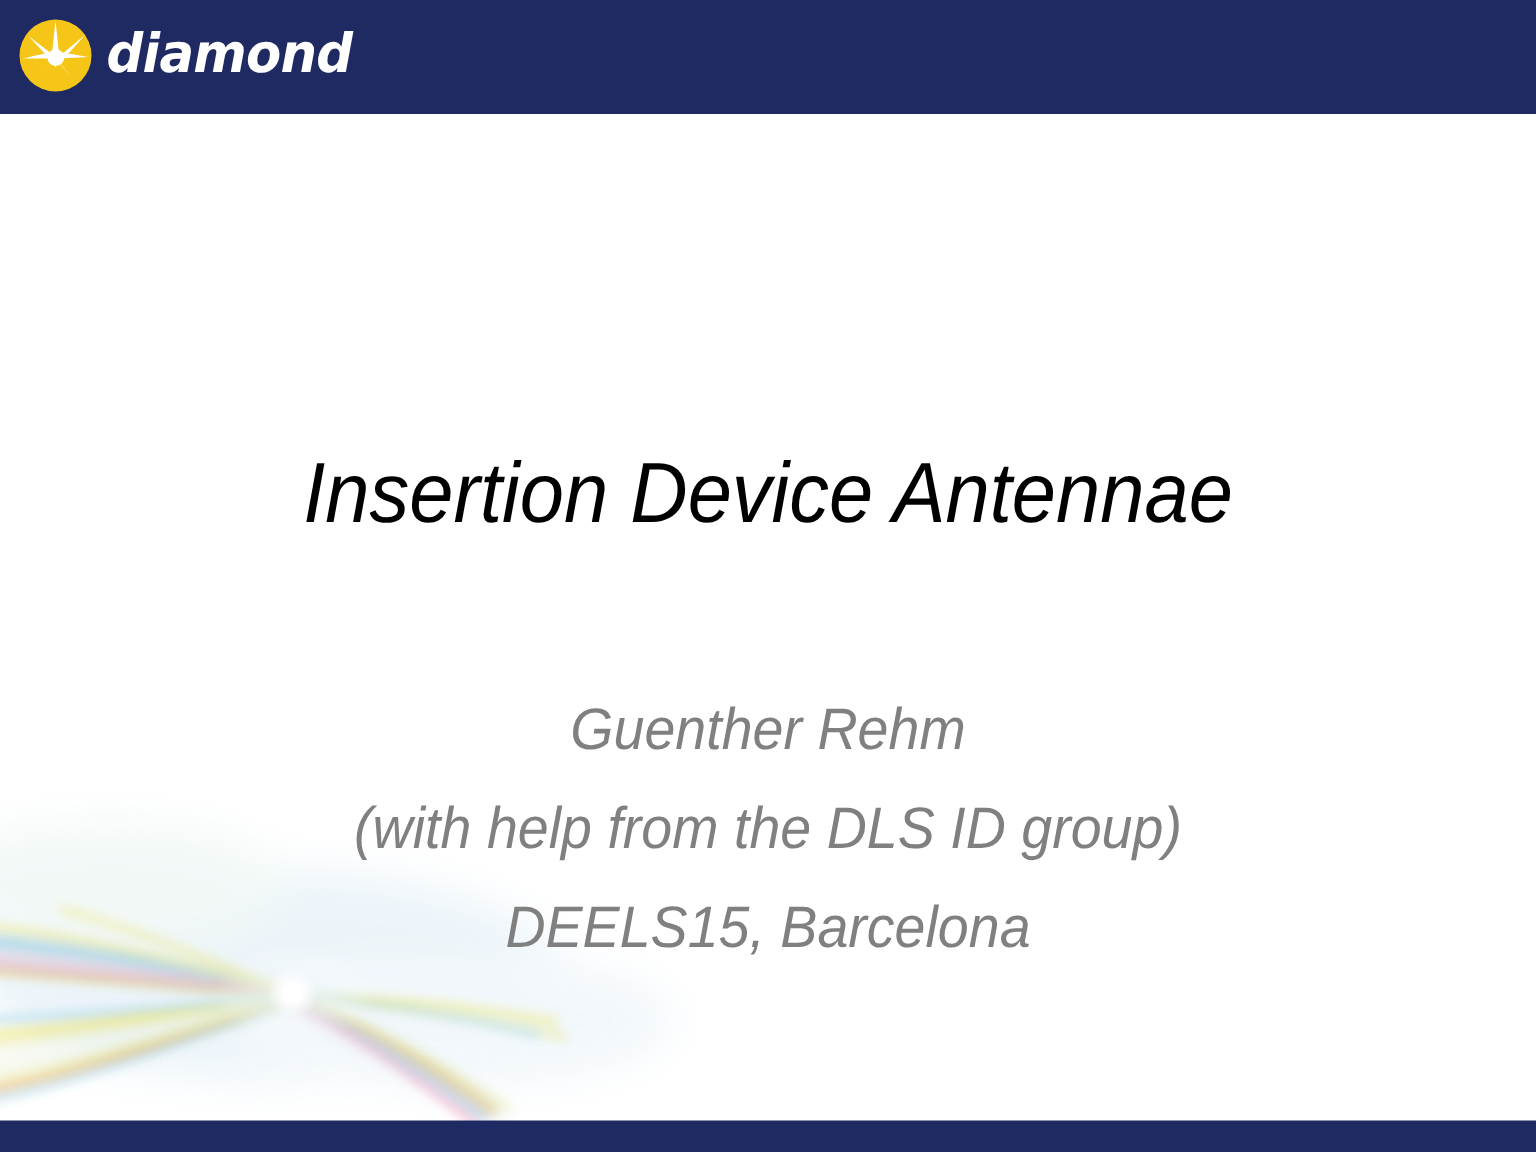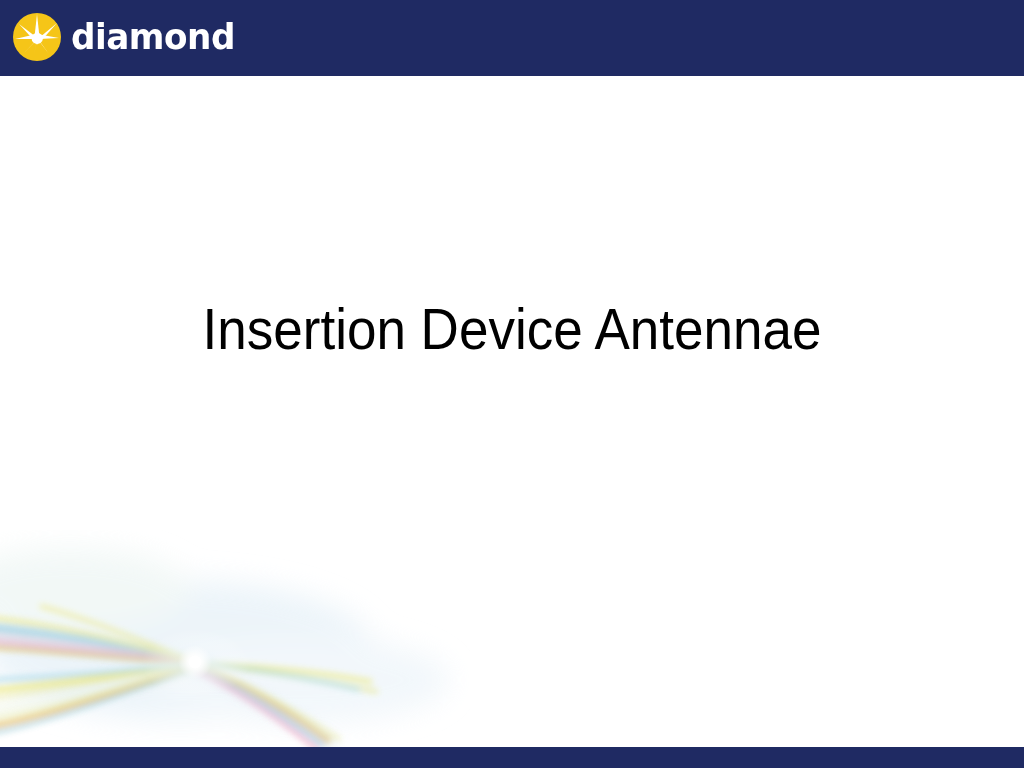--- a/index.html
+++ b/index.html
@@ -16,20 +16,21 @@
     position: relative;
   }
 
   #slide {
     position: absolute;
     left: 0; top: 0;
     width: 1024px;
     height: 768px;
     background: #ffffff;
     overflow: hidden;
+    font-style: italic;
   }
 
   
   #top-bar {
     position: absolute;
     left: 0; top: 0;
     width: 1024px;
     height: 76px;
     background: #1f2a63;
     z-index: 30;
@@ -246,18 +247,23 @@
       <ellipse cx="196" cy="133" rx="54" ry="34" fill="url(#hazeGlow)" opacity="0.85"></ellipse>
       <circle cx="195" cy="132" r="17" fill="url(#coreGlow)"></circle>
       <circle cx="195" cy="132" r="6.5" fill="#ffffff"></circle>
     </svg>
   </div>
 
   <div id="content">
 
     <div id="slide-title">Insertion Device Antennae</div>
 
+    <div id="slide-subtitle">
+      <div class="subtitle-line">Guenther Rehm</div>
+      <div class="subtitle-line">(with help from the DLS ID group)</div>
+      <div class="subtitle-line">DEELS15, Barcelona</div>
+    </div>
 
   </div>
 
   <div id="bottom-bar"></div>
 
 </div>
 
 </body></html>

